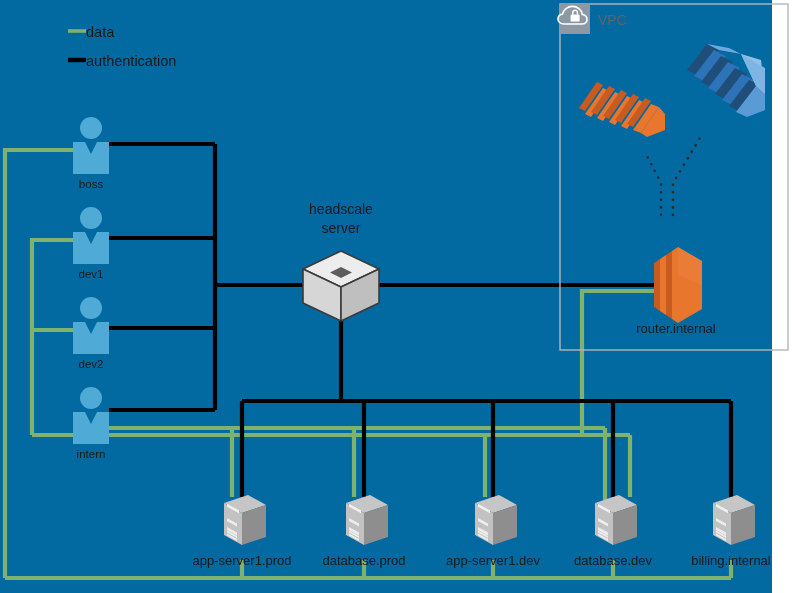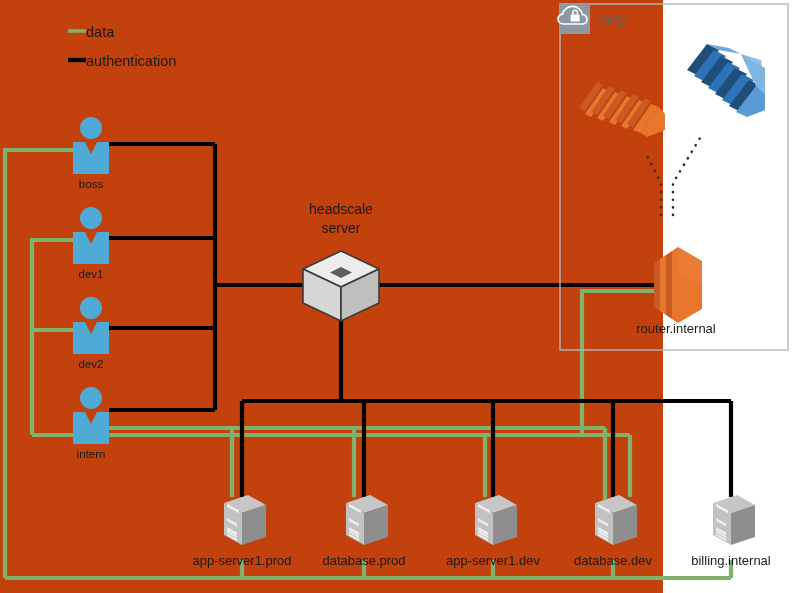--- a/index.html
+++ b/index.html
@@ -1,17 +1,17 @@
 <!DOCTYPE html>
 <html><head>
 <meta charset="utf-8">
 <style>
   html,body{margin:0;padding:0;background:#ffffff;}
   body{width:792px;height:593px;font-family:"Liberation Sans",sans-serif;overflow:hidden;}
-  #stage{position:relative;width:663px;height:593px;background:#c2410c;}
+  #stage{position:relative;width:772px;height:593px;background:#0369a1;}
   svg#diagram{position:absolute;left:0;top:0;width:792px;height:593px;}
   .lbl{font-family:"Liberation Sans",sans-serif;fill:#1a1a1a;}
   .node-label{font-size:11.5px;text-anchor:middle;}
   .legend-label{font-size:14.5px;text-anchor:start;}
   .vpc-label{font-size:14px;text-anchor:start;fill:#5a6670;}
   .hs-label{font-size:14px;text-anchor:middle;}
 </style>
 </head>
 <body>
 

